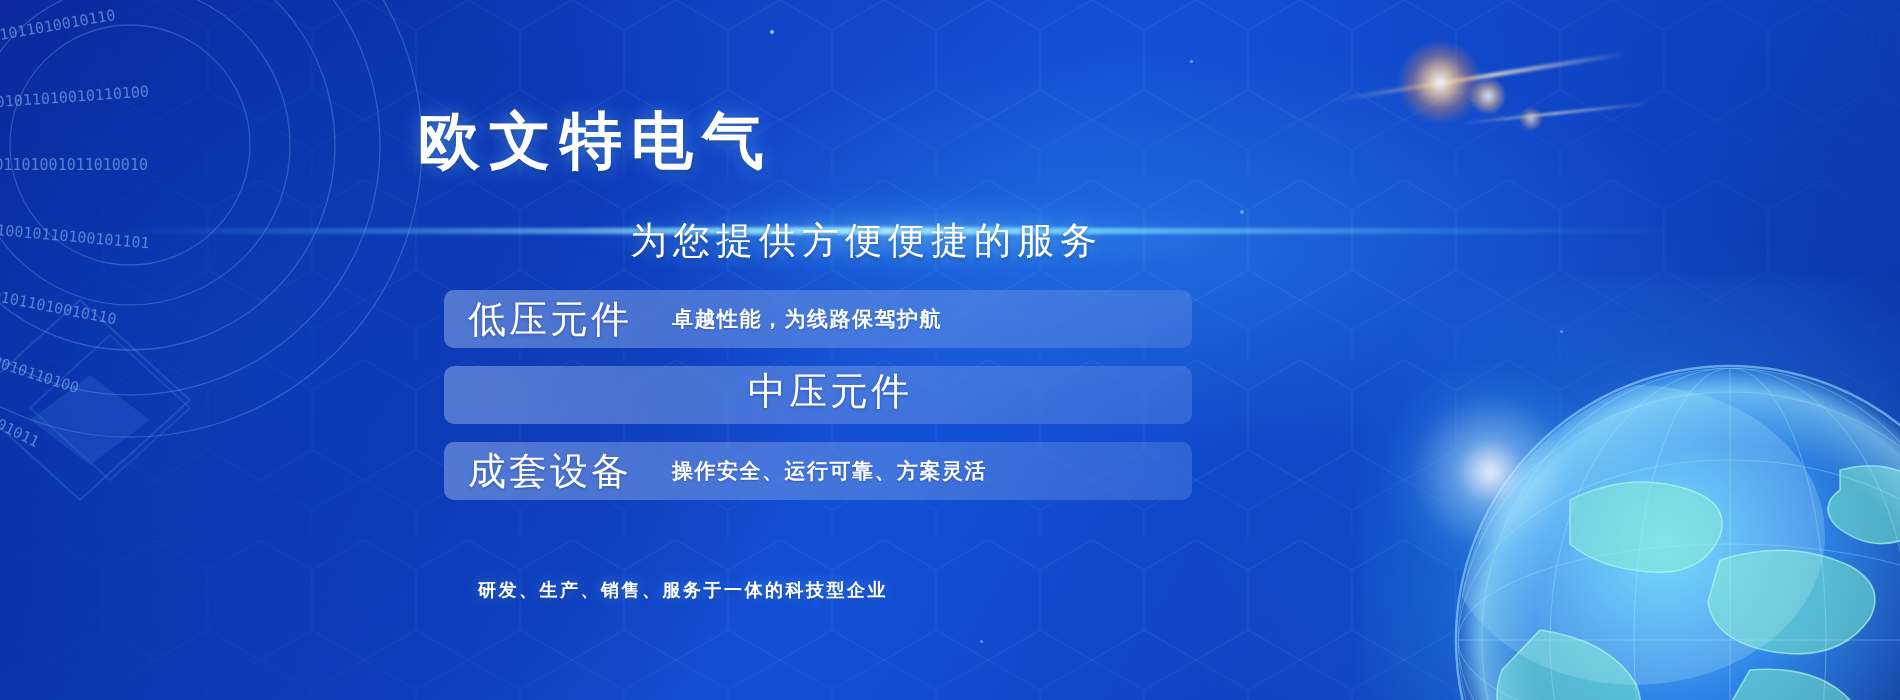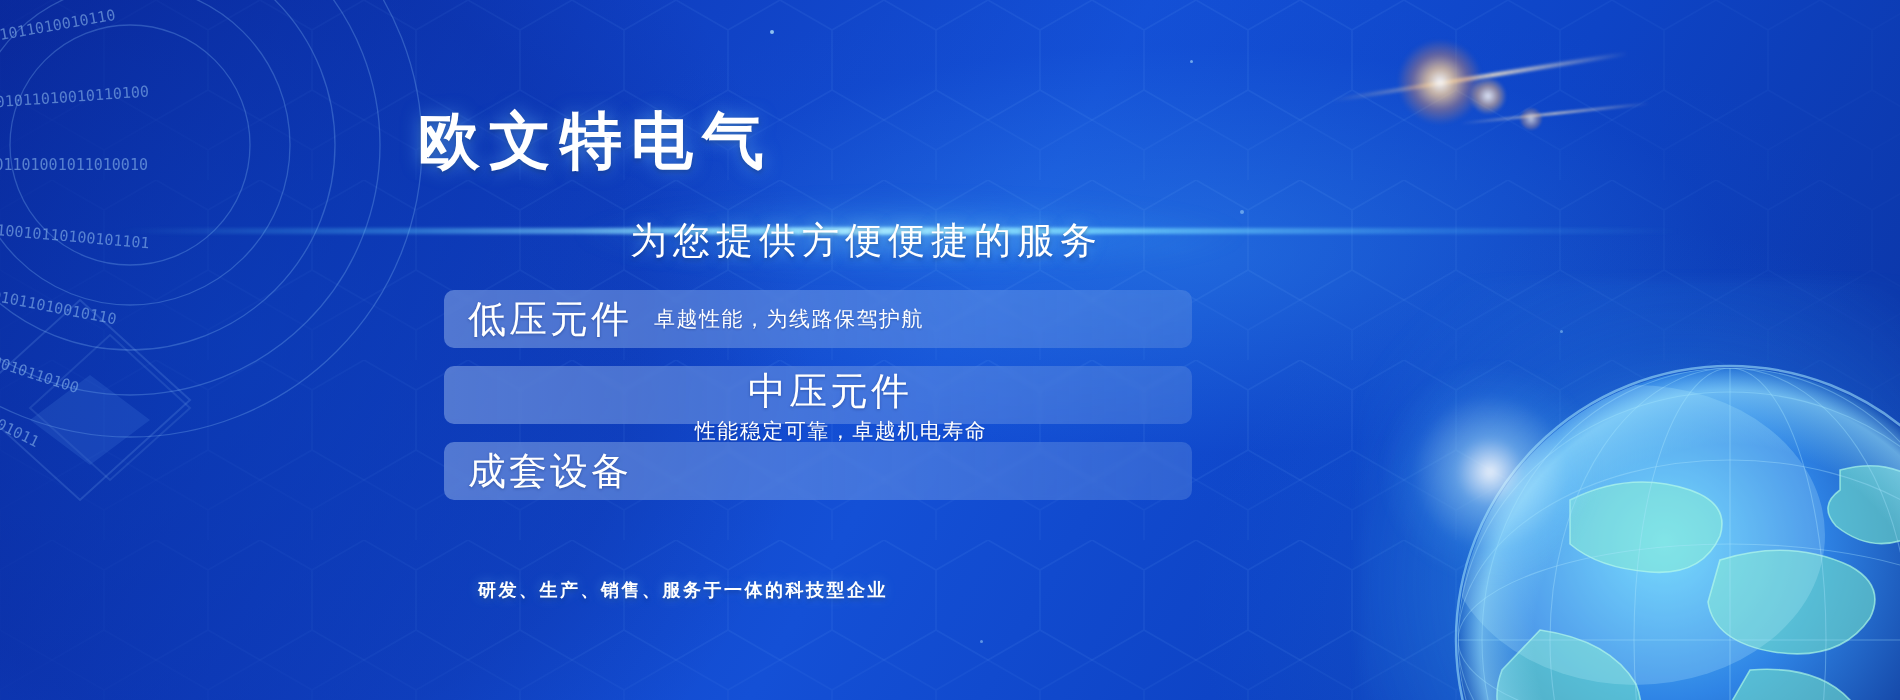--- a/index.html
+++ b/index.html
@@ -101,22 +101,22 @@
     backdrop-filter:blur(2px);
   }
   .feature-box.b1 { width:748px; }
   .feature-box.b2 { width:748px;flex-direction:column; }
   .feature-box.b3 { width:748px; }
   .fb-title {
     font-size:38px; font-weight:400; color:#ffffff; letter-spacing:3px;
     white-space:nowrap; text-shadow:0 1px 3px rgba(0,25,80,0.35);
   }
   .fb-desc {
-    margin-left:22px; font-size:21px; color:#ffffff; letter-spacing:1.5px;
-    white-space:nowrap; font-weight:400; text-shadow:0 1px 2px rgba(0,25,80,0.3);
+    margin-left:40px; font-size:21px; color:#ffffff; letter-spacing:1.5px;
+    white-space:nowrap; font-weight:700; text-shadow:0 1px 2px rgba(0,25,80,0.3);
   }
 
   .tagline {
     position:absolute; left:478px; top:578px;
     font-size:18px; font-weight:bold; color:#ffffff; letter-spacing:2.5px;
     white-space:nowrap;
     text-shadow:0 0 12px rgba(120,205,255,0.45), 0 2px 4px rgba(0,30,90,0.45);
   }
 </style>
 </head>
@@ -252,25 +252,25 @@
 
     <div class="boxes">
 
       <div class="feature-box b1">
         <span class="fb-title">低压元件</span>
         <span class="fb-desc">卓越性能，为线路保驾护航</span>
       </div>
 
       <div class="feature-box b2">
         <span class="fb-title">中压元件</span>
-        <span class="fb-desc">性能稳定可靠，卓越机电寿命</span>
       </div>
 
       <div class="feature-box b3">
         <span class="fb-title">成套设备</span>
+        <span class="fb-desc">操作安全、运行可靠、方案灵活</span>
       </div>
 
     </div>
 
     <div class="tagline">研发、生产、销售、服务于一体的科技型企业</div>
 
   </div>
 </div>
 
 </body></html>

